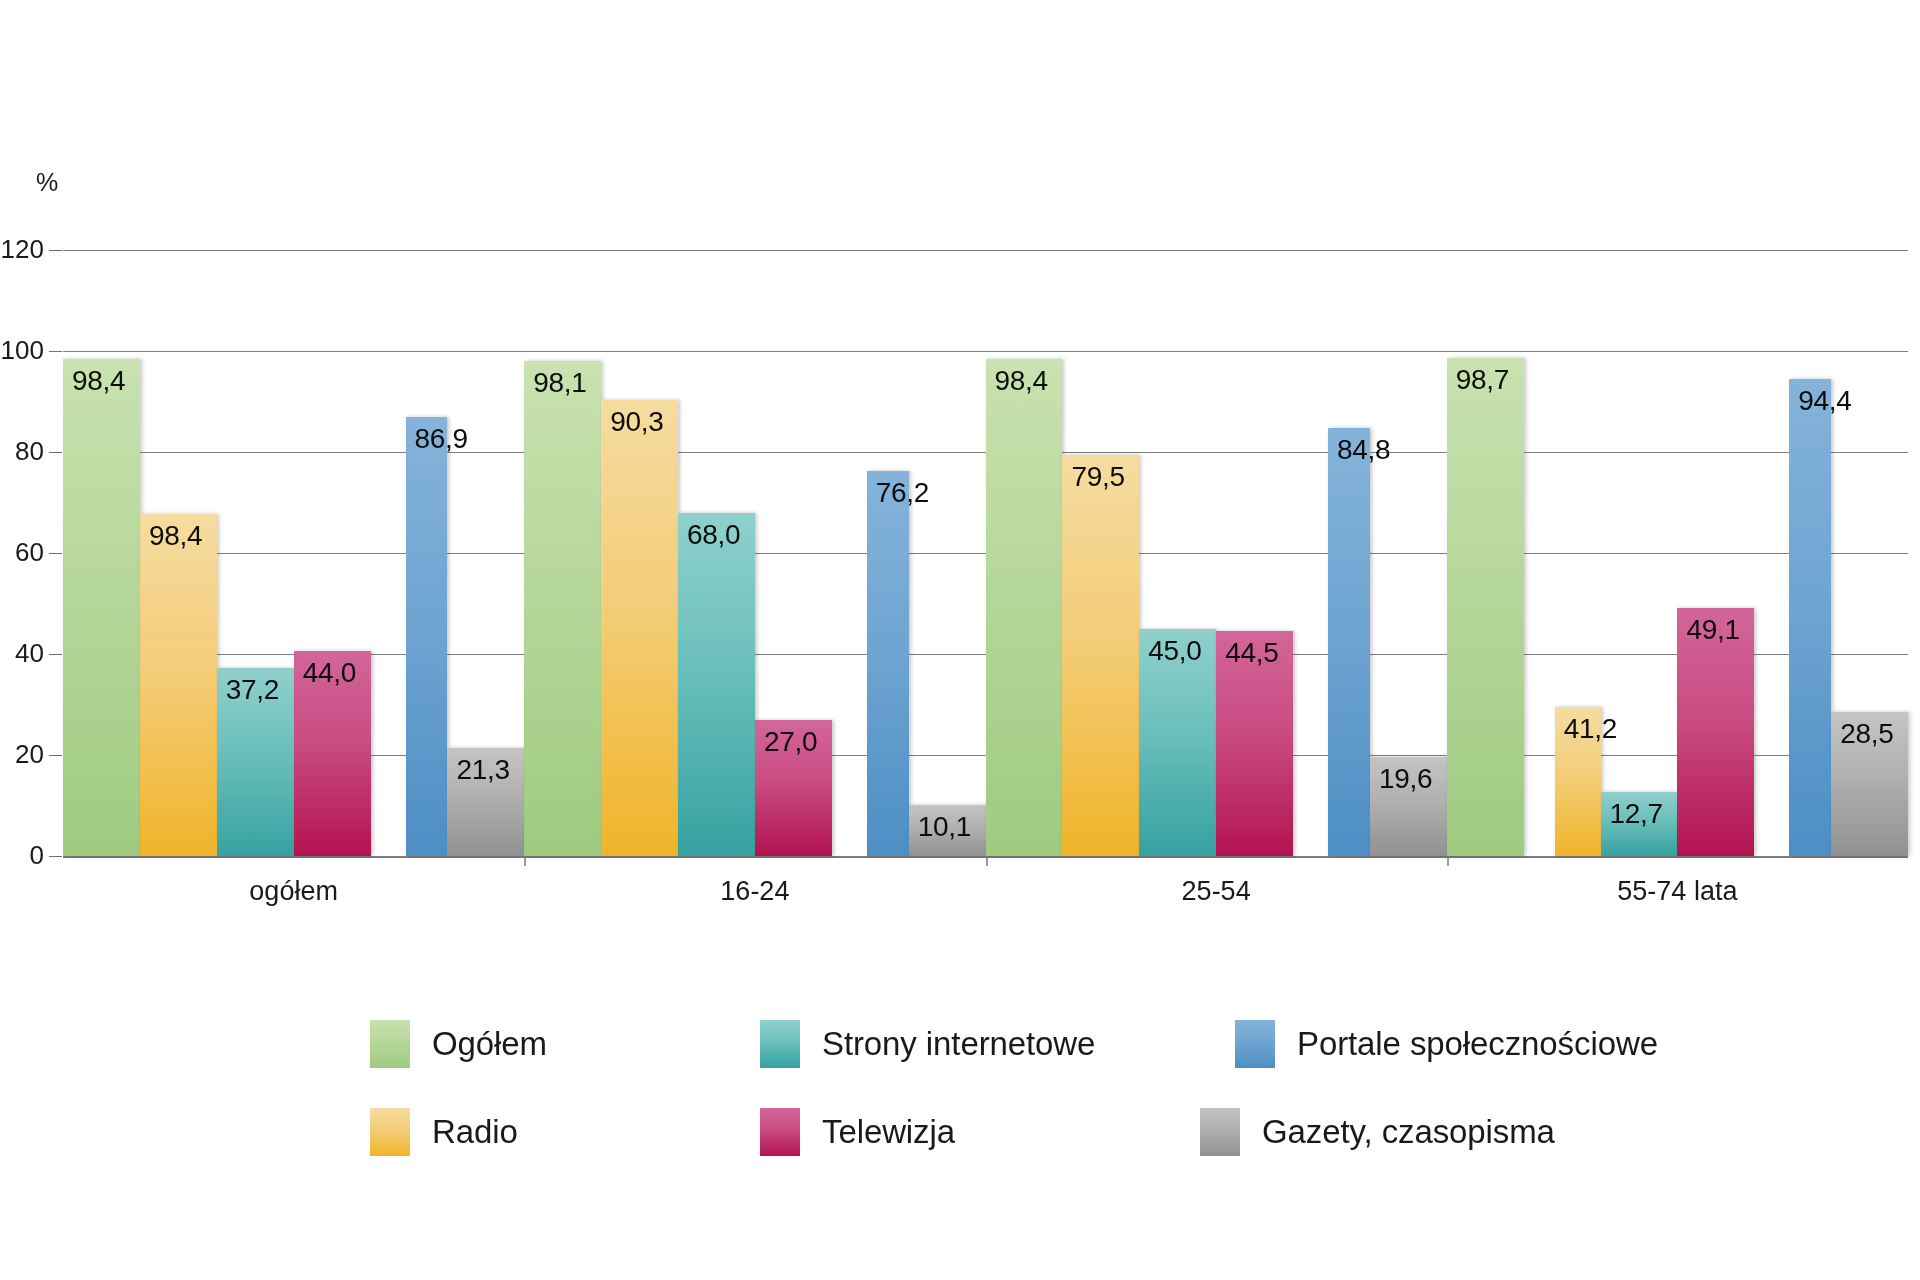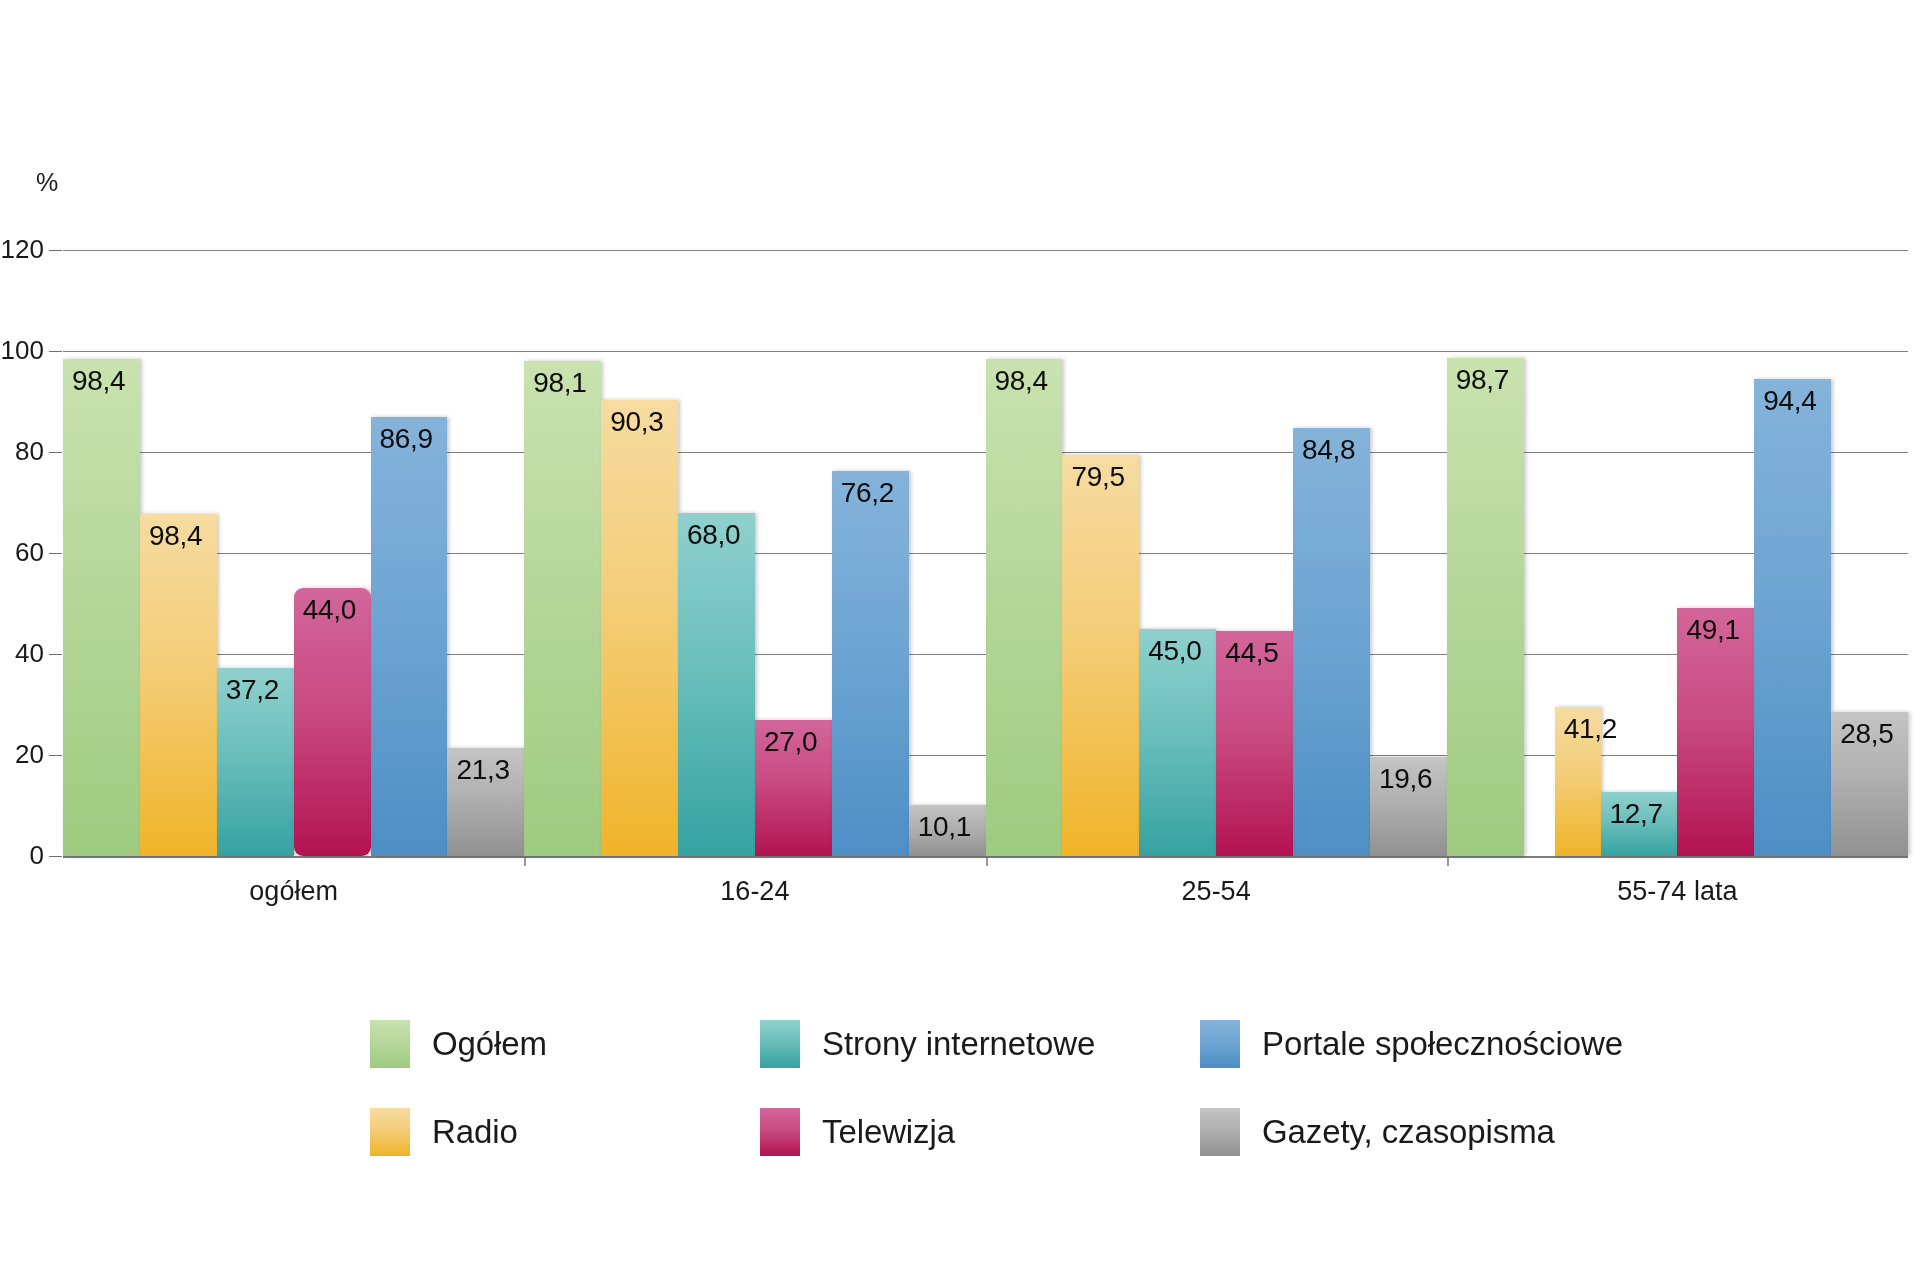--- a/index.html
+++ b/index.html
@@ -108,21 +108,21 @@
     font-family: "Liberation Sans", sans-serif;
     white-space: nowrap;
     letter-spacing: -0.3px;
   }
 
   
   .s0 { background: linear-gradient(to bottom, #c9e2af 0%, #b6d79b 45%, #9ecb80 100%); }
   .s1 { background: linear-gradient(to bottom, #f6dca1 0%, #f3cd78 45%, #f0b429 100%); }
   .s2 { background: linear-gradient(to bottom, #8fd0cd 0%, #6bbfbb 45%, #35a2a1 100%); }
   .s3 { background: linear-gradient(to bottom, #d2669a 0%, #c94b82 45%, #b21350 100%); }
-  .s4 { background: linear-gradient(to bottom, #85b3da 0%, #6fa5d2 45%, #4d8ec4 100%); }
+  .s4 { background: linear-gradient(to bottom, #85b3da 0%, #6fa5d2 45%, #4d8ec4 100%); margin-left: 35px; }
   .s5 { background: linear-gradient(to bottom, #c4c4c4 0%, #b0b0b0 45%, #919191 100%); }
 
   
   #cat-axis {
     position: absolute;
     left: 63px;
     top: 858px;
     width: 1845px;
     height: 60px;
     display: flex;
@@ -214,21 +214,21 @@
             <div class="bar s1" title="Radio – ogółem" style="height: 342.39px;">
               <div class="bar-label">98,4</div>
             </div>
           </div>
           <div class="bar-slot" style="flex: 1 1 0px;">
             <div class="bar s2" title="Strony internetowe – ogółem" style="height: 187.86px;">
               <div class="bar-label">37,2</div>
             </div>
           </div>
           <div class="bar-slot" style="flex: 1 1 0px;">
-            <div class="bar s3" title="Telewizja – ogółem" style="height: 268px; border-radius: 9px;">
+            <div class="bar s3" title="Telewizja – ogółem" style="height: 205px;">
               <div class="bar-label">44,0</div>
             </div>
           </div>
           <div class="bar-slot" style="flex: 1 1 0px;">
             <div class="bar s4" title="Portale społecznościowe – ogółem" style="height: 438.845px;">
               <div class="bar-label">86,9</div>
             </div>
           </div>
           <div class="bar-slot" style="flex: 1 1 0px;">
             <div class="bar s5" title="Gazety, czasopisma – ogółem" style="height: 107.565px;">

